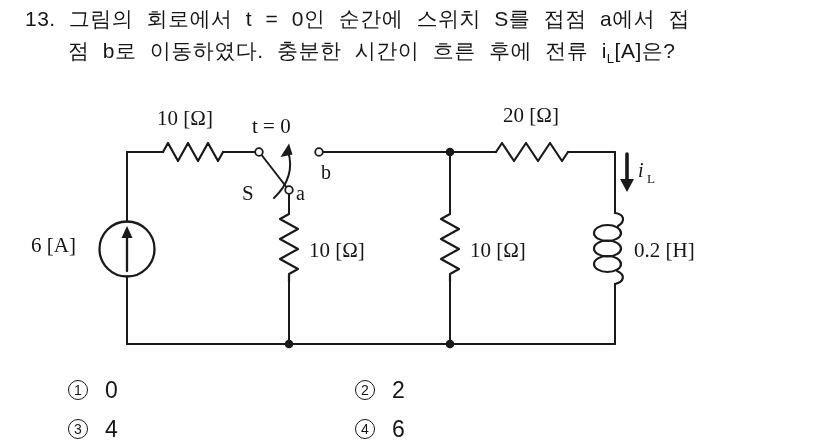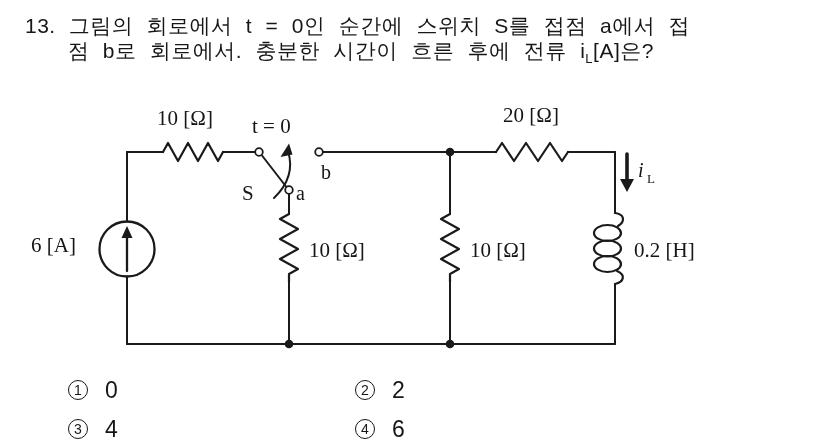--- a/index.html
+++ b/index.html
@@ -1,21 +1,21 @@
 <!DOCTYPE html>
 <html><head>
 <meta charset="utf-8">
 <style>
   html,body{margin:0;padding:0;background:#fff;}
   .page{
     position:relative;width:826px;height:448px;background:#ffffff;
     font-family:"Liberation Sans",sans-serif;color:#161616;overflow:hidden;
   }
   .qline{position:absolute;font-size:21px;letter-spacing:0.5px;word-spacing:7px;white-space:nowrap;color:#161616;}
-  .qline1{left:25px;top:12px;}
+  .qline1{left:25px;top:5px;}
   .qline2{left:68px;top:37px;}
   .qnum{margin-right:13px;}
   .qline sub{font-size:13px;}
   svg.circuit{position:absolute;left:0;top:0;}
   svg text{font-family:"Liberation Serif","DejaVu Serif",serif;fill:#161616;}
   .choice{position:absolute;display:flex;align-items:center;height:24px;}
   .choice .marker{
     display:inline-flex;align-items:center;justify-content:center;
     width:20px;height:20px;border:1.6px solid #161616;border-radius:50%;
     font-size:14px;line-height:1;box-sizing:border-box;
@@ -26,21 +26,21 @@
   .c3{left:68px;top:417px;}
   .c4{left:355px;top:417px;}
 </style>
 </head>
 <body>
 
 <div class="page">
 
   <div class="qline qline1"><span class="qnum">13.</span><span>그림의 회로에서 t = 0인 순간에 스위치 S를 접점 a에서 접</span></div>
 
-  <div class="qline qline2"><span>점 b로 회로에서. 충분한 시간이 흐른 후에 전류 i</span><sub>L</sub><span>[A]은?</span></div>
+  <div class="qline qline2"><span>점 b로 이동하였다. 충분한 시간이 흐른 후에 전류 i</span><sub>L</sub><span>[A]은?</span></div>
 
   <svg class="circuit" width="826" height="448" viewBox="0 0 826 448">
     <g stroke="#1a1a1a" stroke-width="2" fill="none" stroke-linecap="round" stroke-linejoin="round">
 
       <path d="M127,152 H163 M223,152 H255"></path>
       <path d="M127,152 V221.5 M127,276.5 V344"></path>
       <path d="M127,344 H615"></path>
       <path d="M323,152 H496 M568,152 H615"></path>
       <path d="M289,194 V214 M289,282 V344"></path>
       <path d="M450,152 V214 M450,282 V344"></path>

